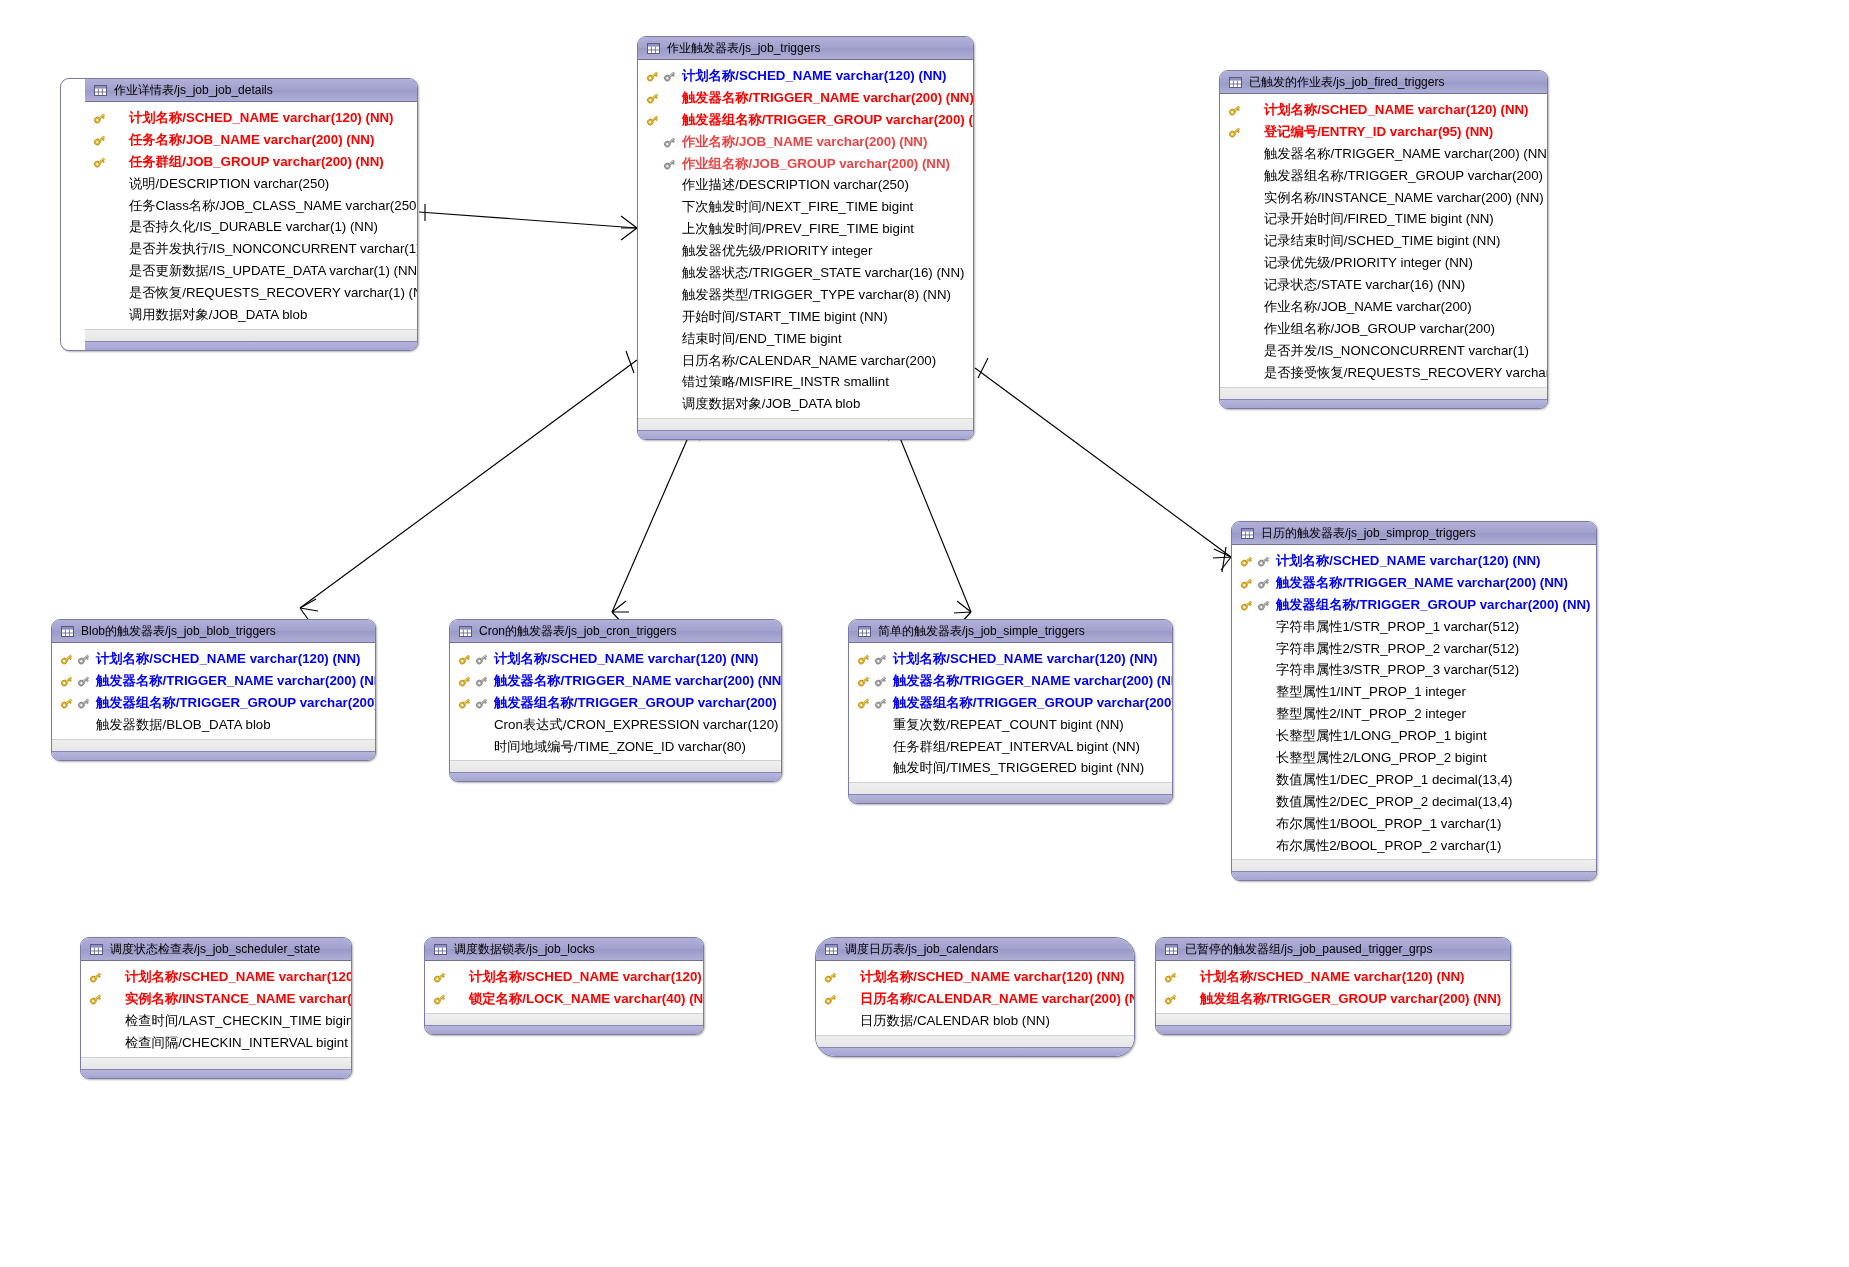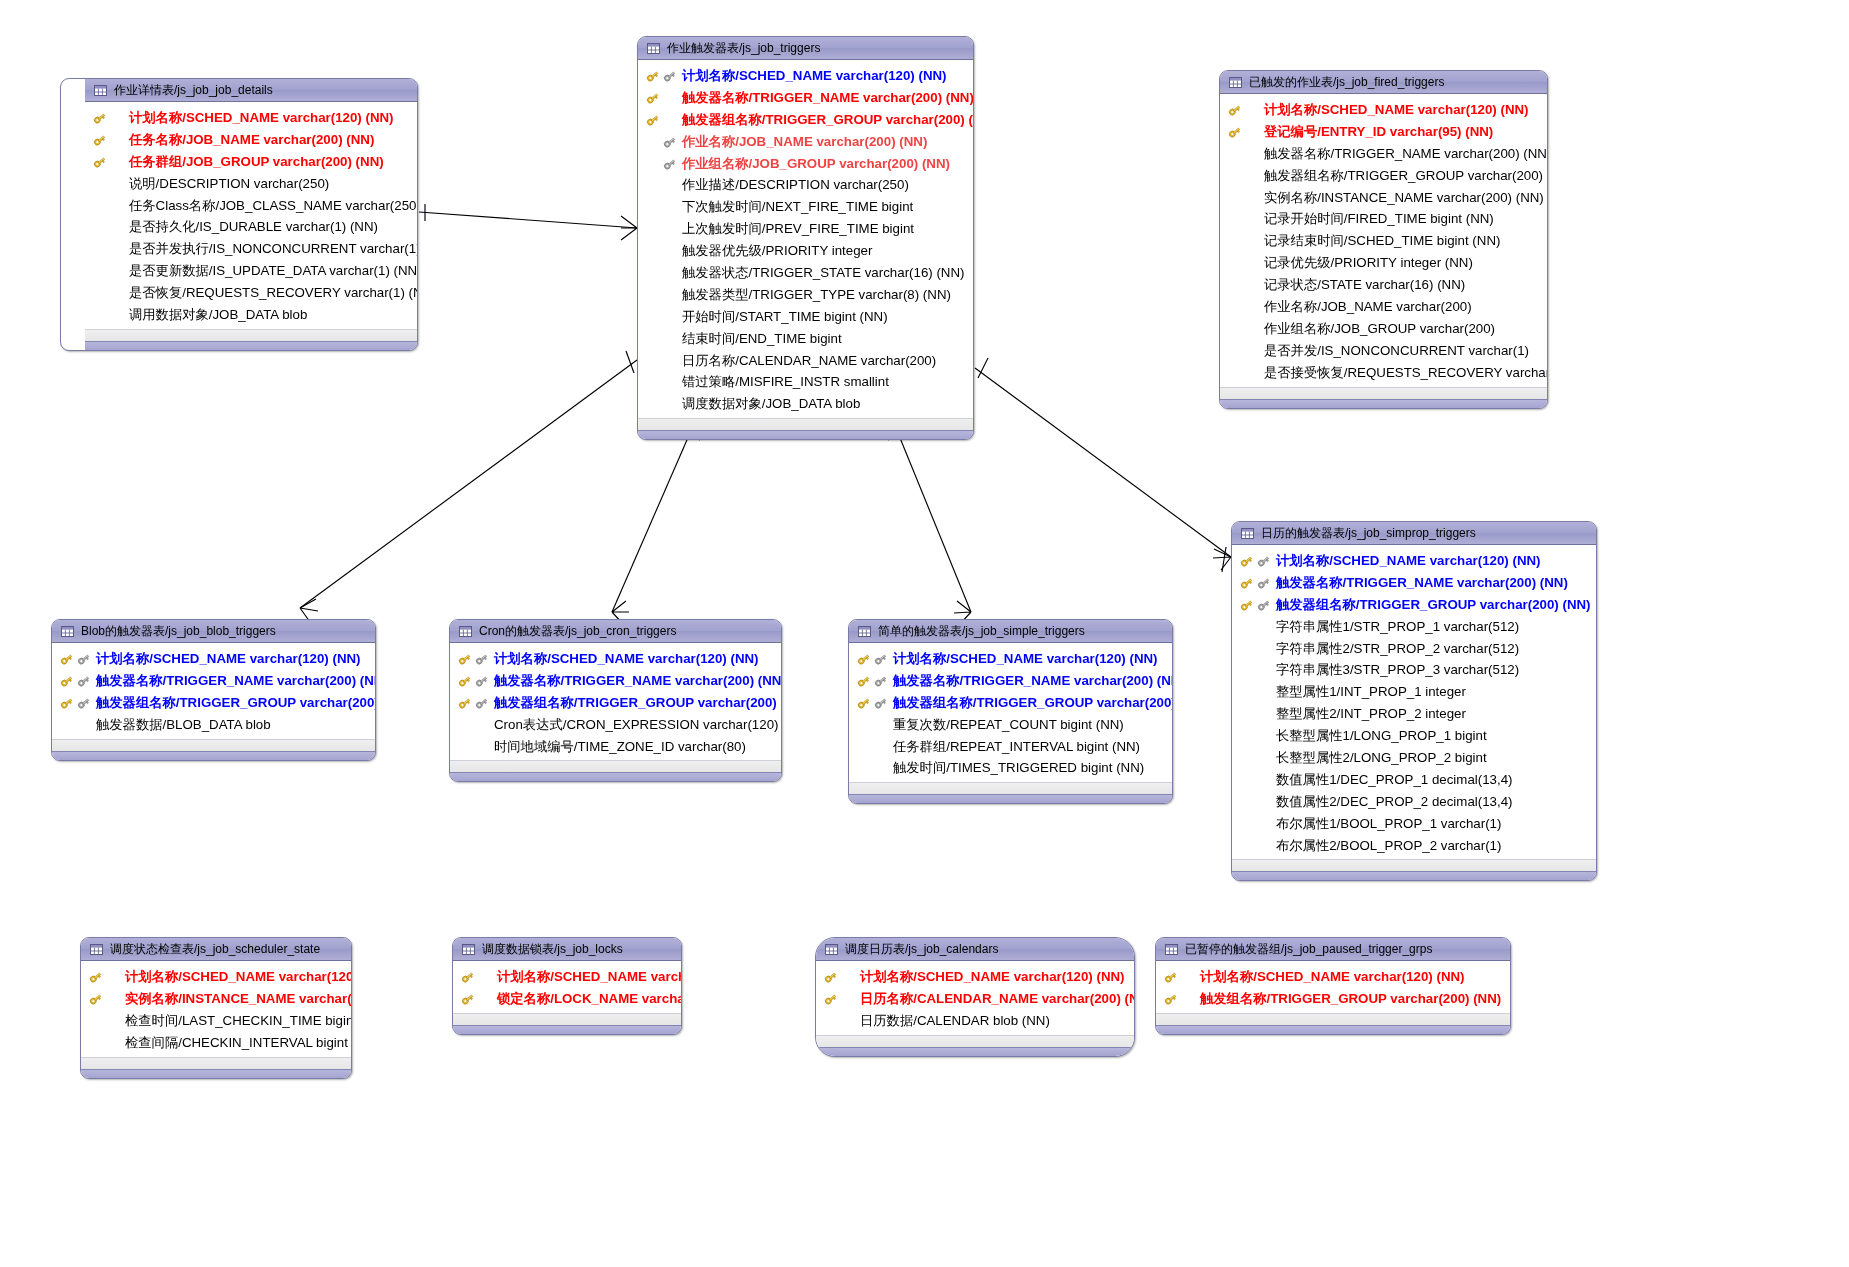--- a/index.html
+++ b/index.html
@@ -980,21 +980,21 @@
         </div>
         <div class="attr">
           <span class="keyslot"></span>
           <span class="keyslot"></span>
           <span class="attr-text c-black">检查间隔/CHECKIN_INTERVAL bigint (NN)</span>
         </div>
       </div>
       <div class="entity-footer"></div>
       <div class="entity-foot2"></div>
     </div>
-    <div class="entity" style="left: 452px; top: 937px; width: 230px;">
+    <div class="entity" style="left: 424px; top: 937px; width: 280px;">
       <div class="entity-header">
         <svg class="tbl-icon" viewBox="0 0 13 11">
           <rect x="0.5" y="0.5" width="12" height="10" fill="#ffffff" stroke="#5a5a8a" stroke-width="1"></rect>
           <rect x="1" y="1" width="11" height="2.6" fill="#8f8fc2"></rect>
           <line x1="4.4" y1="3.6" x2="4.4" y2="10.5" stroke="#5a5a8a" stroke-width="0.8"></line>
           <line x1="8.4" y1="3.6" x2="8.4" y2="10.5" stroke="#5a5a8a" stroke-width="0.8"></line>
           <line x1="1" y1="7" x2="12" y2="7" stroke="#5a5a8a" stroke-width="0.8"></line>
         </svg>
         <span class="entity-title">调度数据锁表/js_job_locks</span>
       </div>

